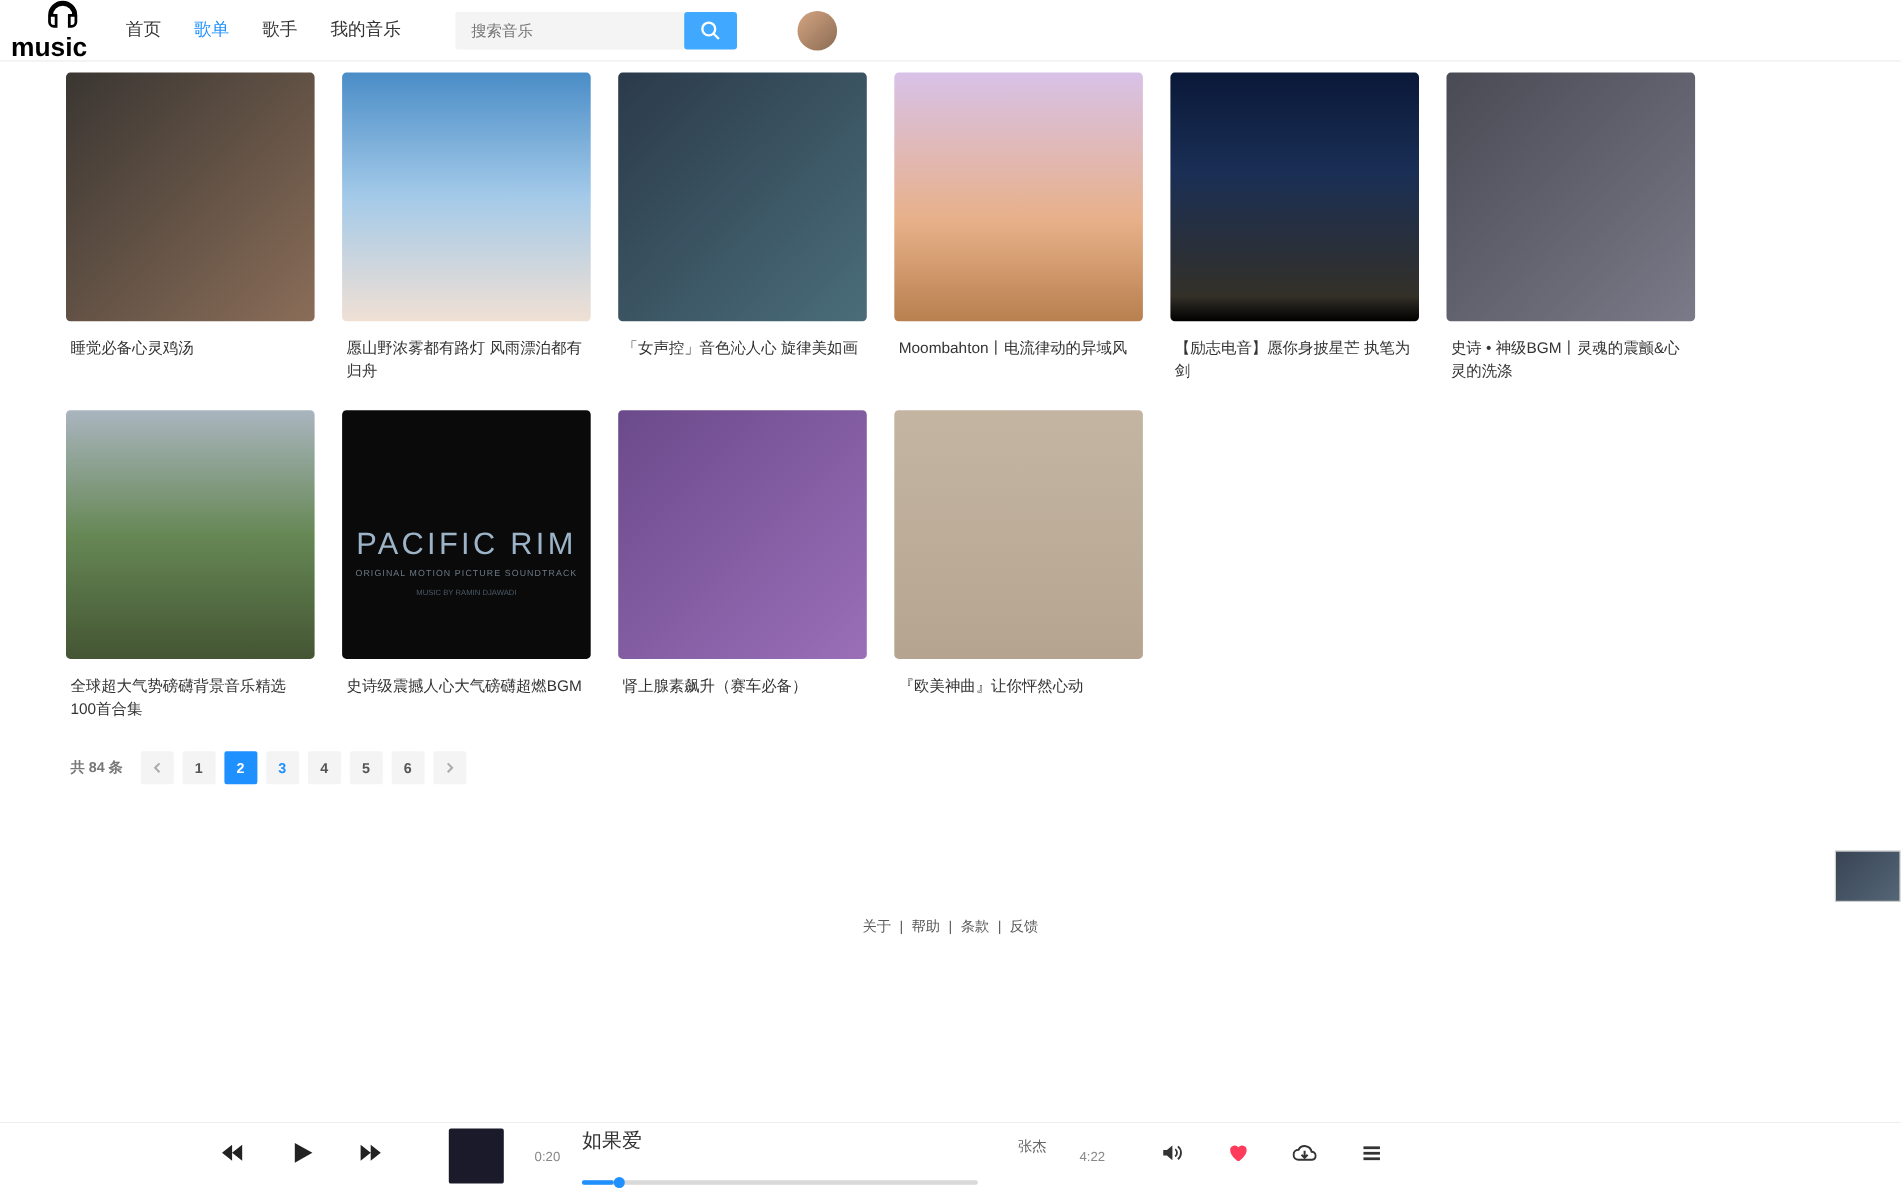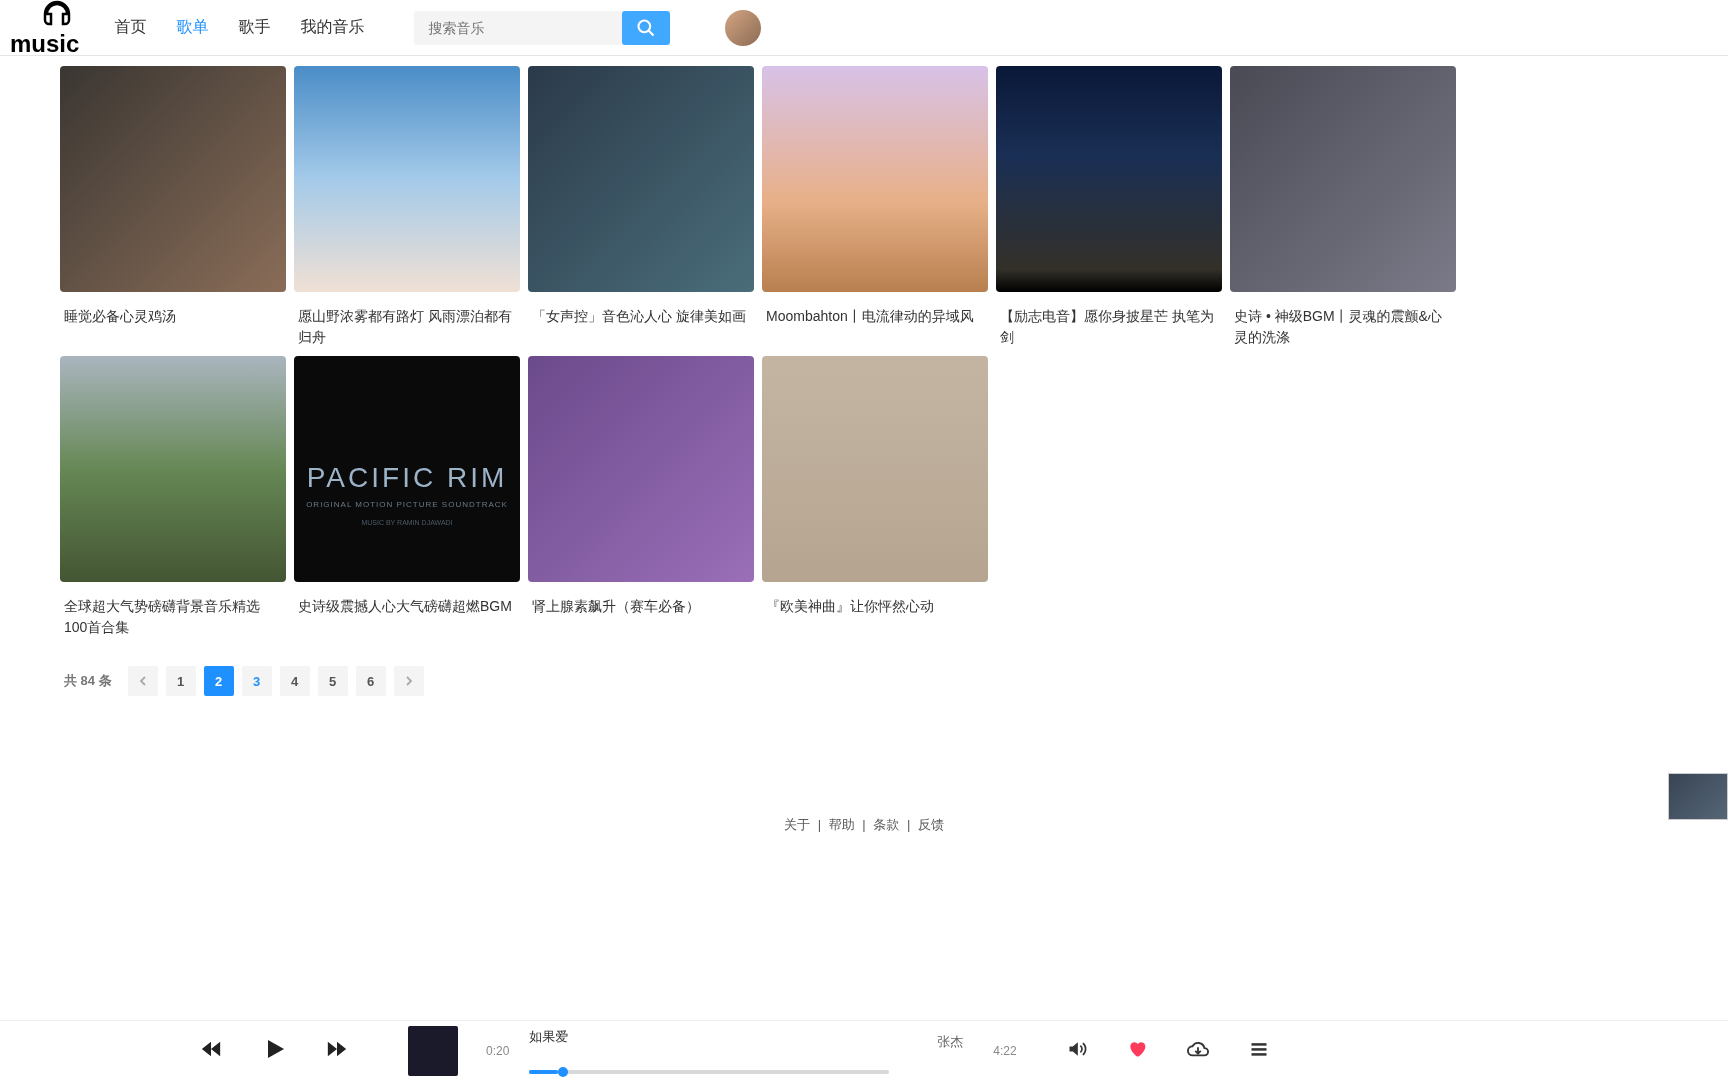--- a/index.html
+++ b/index.html
@@ -13,21 +13,21 @@
     .nav { display: flex; gap: 30px; margin-left: 15px; }
     .nav-item { font-size: 16px; color: #333; cursor: pointer; text-decoration: none; }
     .nav-item.active { color: #1e90ff; }
     .search-wrap { display: flex; margin-left: 50px; }
     .search-input { width: 210px; height: 34px; border: none; background: #f4f4f4; padding: 0 14px; font-size: 14px; border-radius: 2px 0 0 2px; outline: none; }
     .search-btn { width: 48px; height: 34px; background: #40a9ff; border: none; border-radius: 3px; display: flex; align-items: center; justify-content: center; cursor: pointer; margin-left: -2px; }
     .avatar { width: 36px; height: 36px; border-radius: 50%; margin-left: 55px; background: linear-gradient(135deg,#d4a583,#8b6b52); }
     
     
     .main { padding: 0 60px; background: #fff; }
-    .grid { display: flex; flex-wrap: wrap; gap: 8px; padding-top: 10px; }
+    .grid { display: flex; flex-wrap: wrap; gap: 25px; padding-top: 10px; }
     .card { width: 226px; cursor: pointer; }
     .card-img { width: 226px; height: 226px; border-radius: 4px; display: flex; align-items: center; justify-content: center; overflow: hidden; position: relative; }
     .card-title { font-size: 14px; color: #333; margin-top: 14px; line-height: 1.5; padding: 0 4px; }
     
     
     .c1 { background: linear-gradient(135deg,#3a3632,#8a6d58); }
     .c2 { background: linear-gradient(180deg,#4a8dc7 0%,#a4cae9 50%,#f0e0d4 100%); }
     .c3 { background: linear-gradient(135deg,#2b3a4a,#4a6d7a); }
     .c4 { background: linear-gradient(180deg,#d8c2e8 0%,#e8b088 60%,#b8804f 100%); }
     .c5 { background: linear-gradient(180deg,#0a1838 0%,#1a2f55 40%,#333028 90%,#000 100%); }
@@ -54,25 +54,25 @@
     .footer-links .sep { margin: 0 4px; }
     .copyright { margin-top: 10px; color: #555; font-size: 14px; }
     
     
     .player { position: absolute; bottom: 0; left: 0; right: 0; height: 60px; background: #fff; border-top: 1px solid #eee; display: flex; align-items: center; padding: 0 40px 0 200px; }
     .p-controls { display: flex; gap: 40px; align-items: center; }
     .p-btn { cursor: pointer; }
     .p-album { width: 50px; height: 50px; margin-left: 60px; background: #1a1a2a; border-radius: 2px; }
     .p-time-cur { margin-left: 28px; font-size: 12px; color: #888; }
     .p-progress-wrap { margin-left: 20px; flex: 1; max-width: 360px; }
-    .p-song { font-size: 13px; color: #333; margin-bottom: 24px; }
+    .p-song { font-size: 18px; color: #333; margin-bottom: 24px; }
     .p-progress { height: 4px; background: #d9d9d9; border-radius: 2px; position: relative; }
     .p-progress-fill { height: 4px; background: #1e90ff; width: 8%; border-radius: 2px; }
     .p-handle { position: absolute; top: -3px; left: 8%; width: 10px; height: 10px; background: #1e90ff; border-radius: 50%; }
-    .p-artist { font-size: 13px; color: #666; margin-left: 48px; align-self: flex-start; margin-top: 12px; }
+    .p-artist { font-size: 13px; color: #666; margin-left: 36px; align-self: flex-start; margin-top: 12px; }
     .p-time-total { margin-left: 30px; font-size: 12px; color: #888; }
     .p-icons { display: flex; gap: 40px; margin-left: 50px; align-items: center; }
     .corner-thumb { position: absolute; right: 0; top: 773px; width: 60px; height: 47px; background: linear-gradient(135deg,#384454,#556677); border: 1px solid #ccc; }
   </style>
 </head>
 <body>
 
 <div class="header">
   <div class="logo">
     <svg viewBox="0 0 32 32">

